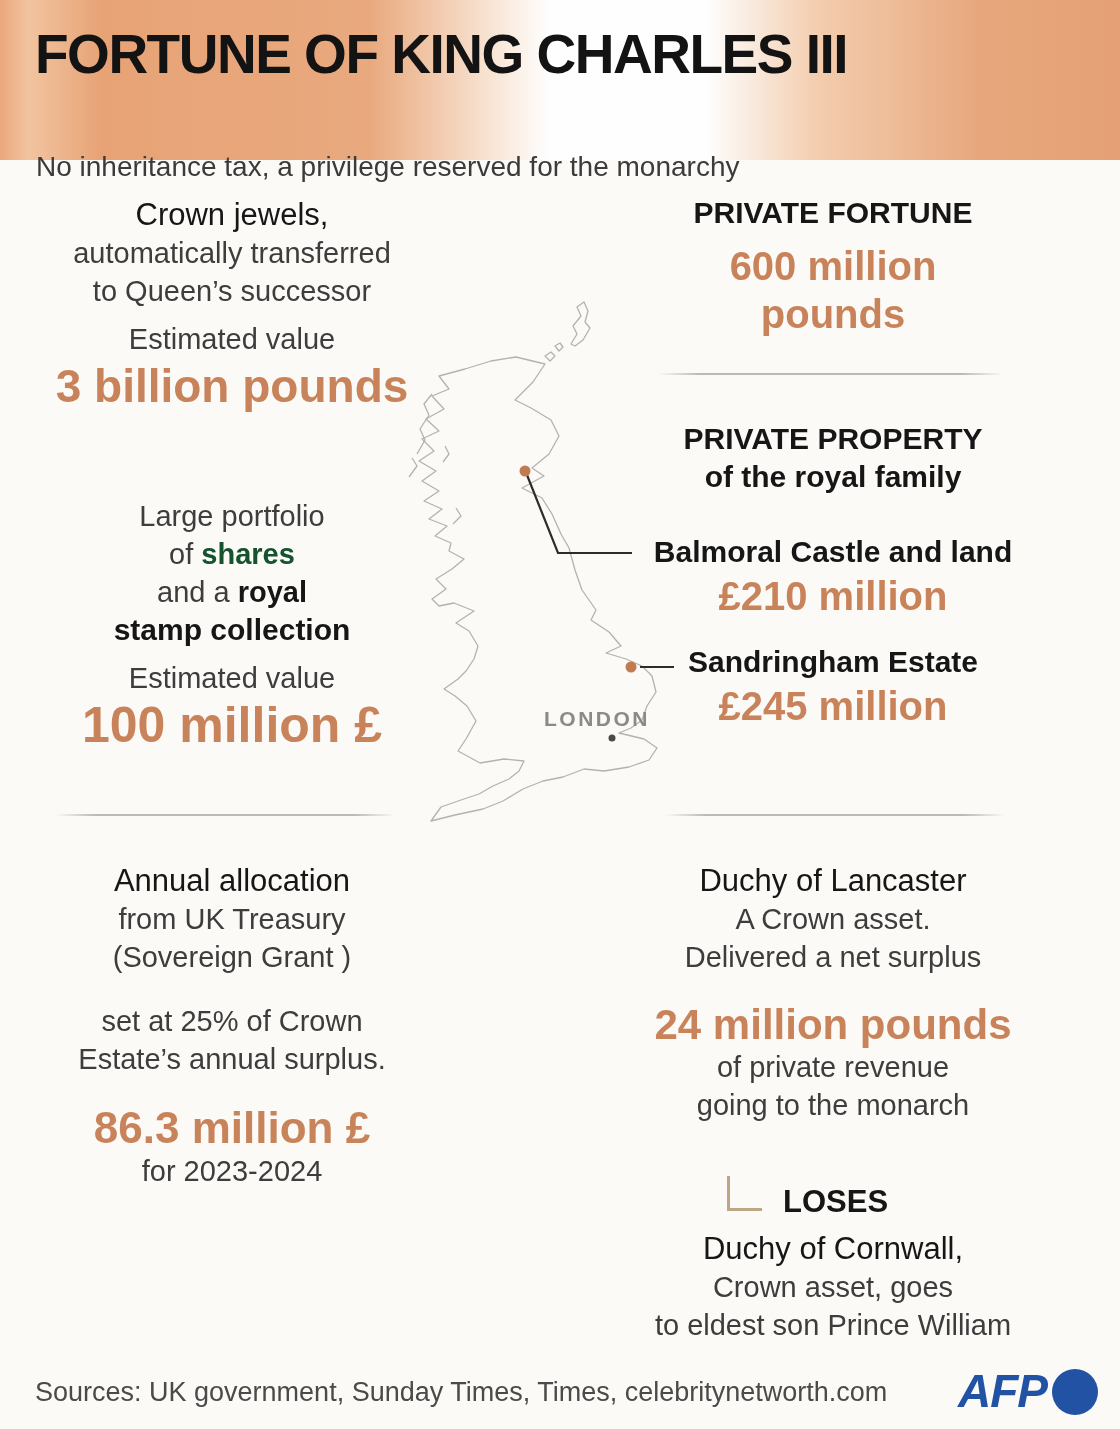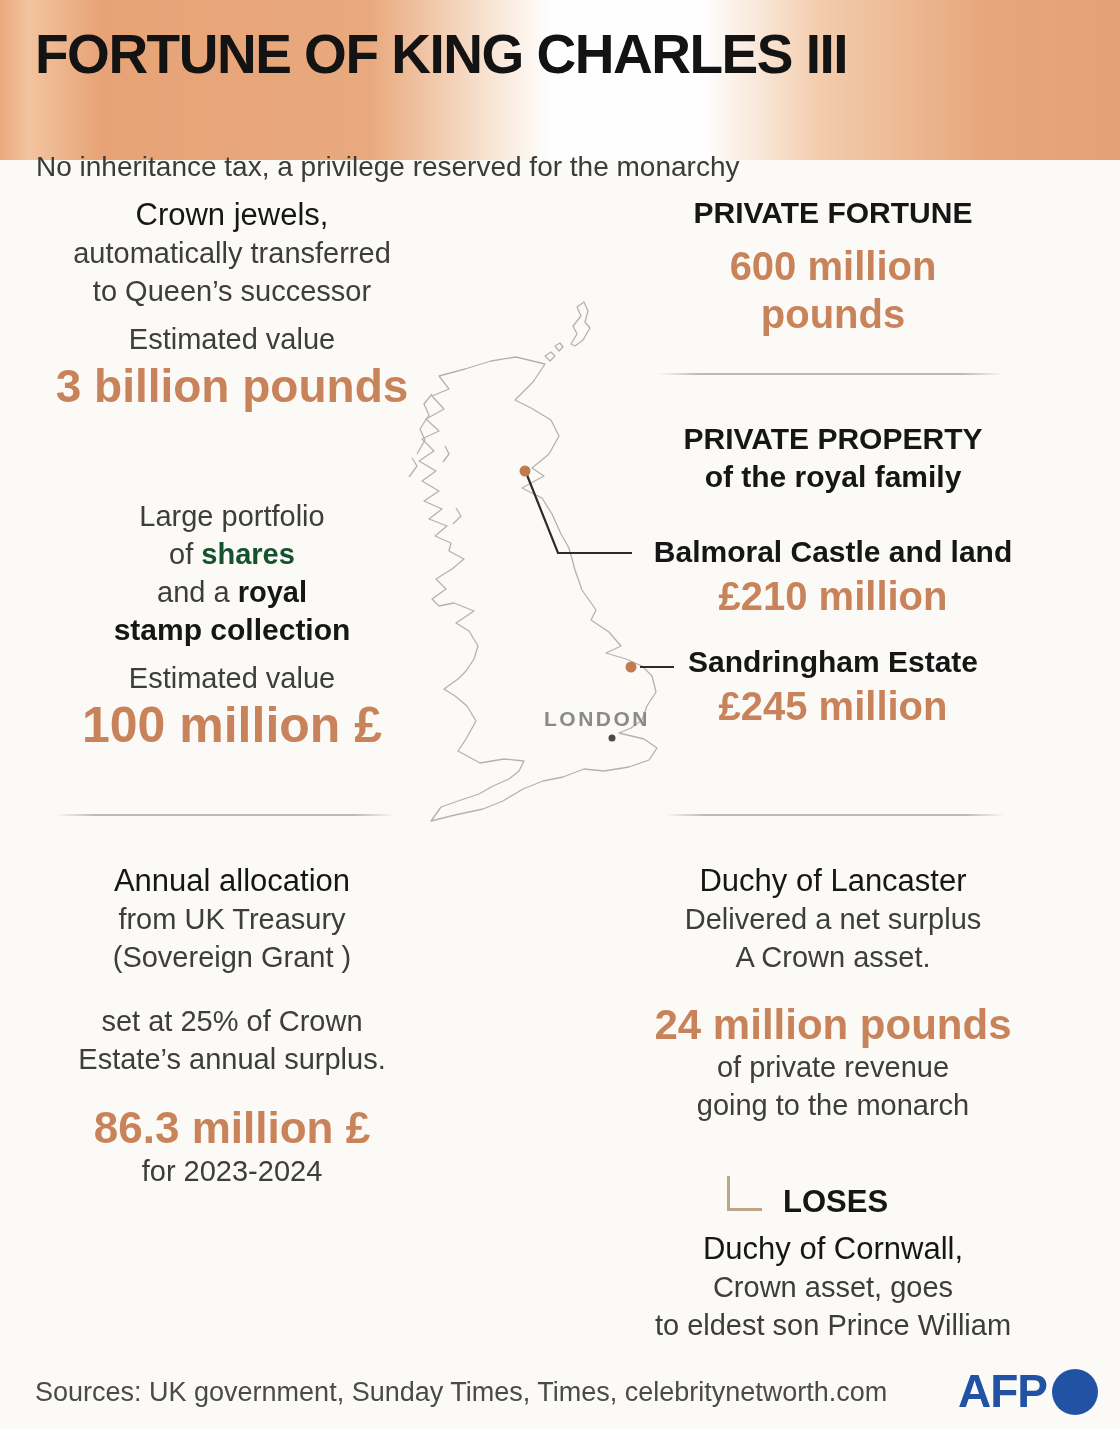--- a/index.html
+++ b/index.html
@@ -51,21 +51,21 @@
   }
   
   #footer-sources{
     position:absolute;left:35px;top:1377px;
     font-size:27px;color:#4a4a4a;white-space:nowrap;
   }
   #afp-logo{
     position:absolute;left:958px;top:1364px;display:flex;align-items:center;gap:5px;
   }
   #afp-logo .afp-text{
-    font-size:46px;font-weight:bold;letter-spacing:-1px;color:#2152a3;
+    font-size:46px;font-weight:bold;letter-spacing:-1px;color:#2152a3;font-style:italic;
   }
   #afp-logo .afp-circle{
     width:46px;height:46px;border-radius:50%;background:#2152a3;margin-top:2px;
   }
 </style>
 </head>
 <body>
 
 <div id="stage">
 
@@ -160,22 +160,22 @@
     <div class="spacer-md"></div>
     <div class="txt nw">set at 25% of Crown</div>
     <div class="txt nw">Estate’s annual surplus.</div>
     <div class="spacer-md"></div>
     <div class="big nw" style="font-size:44px;line-height:48px;">86.3 million £</div>
     <div class="txt nw">for 2023-2024</div>
   </div>
 
   <div class="block" style="left:623px;top:862px;width:420px;">
     <div class="h-bold-lg nw">Duchy of Lancaster</div>
+    <div class="txt nw">A Crown asset.</div>
     <div class="txt nw">Delivered a net surplus</div>
-    <div class="txt nw">A Crown asset.</div>
     <div class="spacer-md"></div>
     <div class="big nw" style="font-size:42px;line-height:46px;">24 million pounds</div>
     <div class="txt nw">of private revenue</div>
     <div class="txt nw">going to the monarch</div>
   </div>
 
   <div id="loses-elbow"></div>
   <div id="loses-label">LOSES</div>
 
   <div class="block" style="left:623px;top:1230px;width:420px;">

